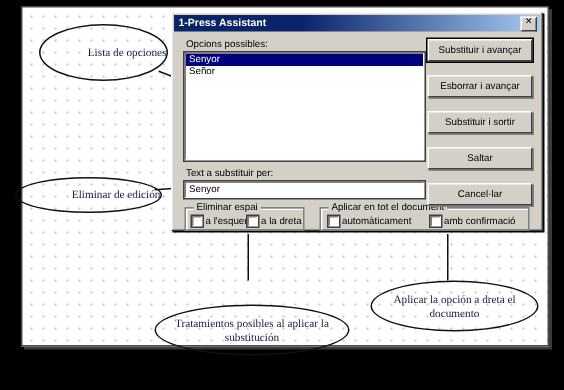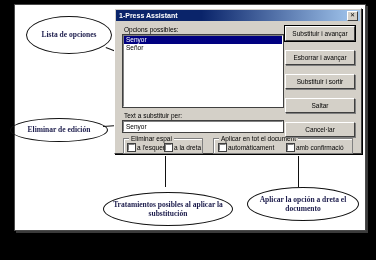--- a/index.html
+++ b/index.html
@@ -24,27 +24,26 @@
     position:absolute;left:16px;top:6px;width:352px;height:227px;
     background:#3a3a3a;z-index:-1;
   }
 
   
   .callout{
     position:absolute;
     border:1px solid #111;
     border-radius:50%;
     background:transparent;
-    display:flex;align-items:center;justify-content:center;
+    display:flex;align-items:center;justify-content:flex-end;
     text-align:center;
     color:#1b1b4b;
     font-size:7.5px;
     line-height:9.5px;
     font-family:"Liberation Serif", serif;
-    font-weight:bold;
   }
   .leader{position:absolute;background:#111;transform-origin:0 0;height:1px;}
 
   
   #dialog{
     position:absolute;left:114px;top:8px;width:248px;height:146px;
     background:#d4d0c8;
     border-top:1px solid #ffffff;
     border-left:1px solid #ffffff;
     border-right:1px solid #404040;
@@ -154,21 +153,21 @@
   <div class="callout" style="left:26px;top:16px;width:84px;height:36px;">
     <span>Lista de opciones</span>
   </div>
   <div class="leader" style="left:106px;top:47px;width:58px;transform:rotate(21deg);"></div>
 
   <div class="callout" style="left:10px;top:118px;width:96px;height:22px;">
     <span>Eliminar de edición</span>
   </div>
   <div class="leader" style="left:103px;top:126px;width:22px;transform:rotate(-4deg);"></div>
 
-  <div class="callout" style="left:103px;top:192px;width:128px;height:32px;">
+  <div class="callout" style="left:103px;top:203px;width:128px;height:32px;">
     <span>Tratamientos posibles al aplicar la substitución</span>
   </div>
   <div class="leader" style="left:166px;top:156px;width:31px;transform:rotate(90deg);"></div>
 
   <div class="callout" style="left:247px;top:187px;width:110px;height:32px;">
     <span>Aplicar la opción a dreta el documento</span>
   </div>
   <div class="leader" style="left:299px;top:156px;width:31px;transform:rotate(90deg);"></div>
 
   <div id="dialog">

